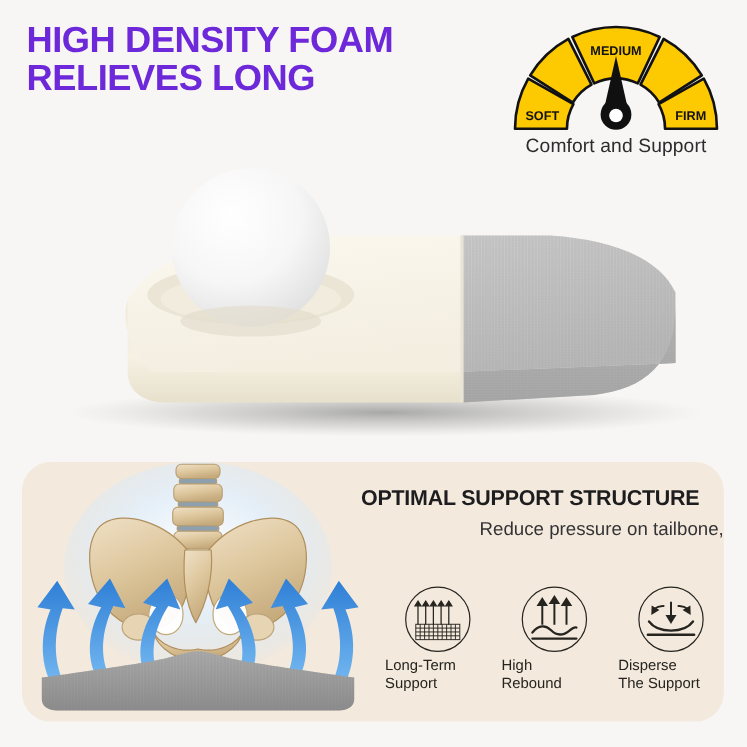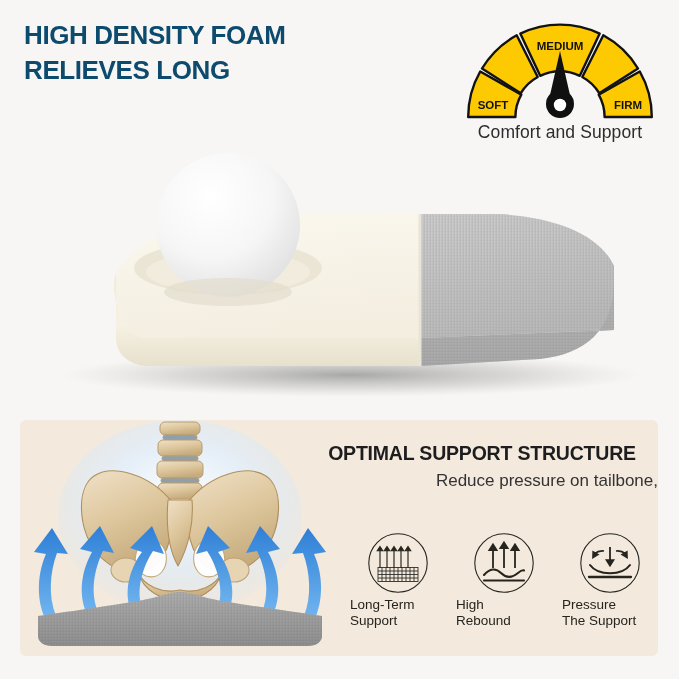--- a/index.html
+++ b/index.html
@@ -20,24 +20,24 @@
   #headline {
     position: absolute;
     left: 24px;
     top: 18px;
     width: 430px;
   }
   #headline .line {
     display: block;
     font-family: "Liberation Sans", sans-serif;
     font-weight: bold;
-    font-size: 26px;
+    font-size: 33px;
     line-height: 35px;
     letter-spacing: -0.4px;
-    color: #0c4a6e;
+    color: #6d28d9;
     white-space: nowrap;
   }
 
   
   #gauge-block {
     position: absolute;
     left: 448px;
     top: 20px;
     width: 224px;
     text-align: center;
@@ -62,21 +62,21 @@
   #hero-svg { display: block; }
 
   
   #panel {
     position: absolute;
     left: 20px;
     top: 420px;
     width: 638px;
     height: 236px;
     background: #f3e9dc;
-    border-radius: 6px;
+    border-radius: 26px;
     overflow: hidden;
   }
   #panel-art {
     position: absolute;
     left: 0px;
     top: 0px;
     width: 320px;
     height: 236px;
   }
   #panel-text {
@@ -380,21 +380,21 @@
 
           <g stroke="#25241f" stroke-width="1.7" fill="#25241f">
             <path d="M47 22 C 43 19 40 18.5 37 19" fill="none"></path>
             <path d="M48 25.5 l-0.2 -5.6 l-4.6 2.6 Z"></path>
           </g>
 
           <path d="M11 33 C 19 44 43 44 51 33" fill="none" stroke="#25241f" stroke-width="2.1" stroke-linecap="round"></path>
           <path d="M10 45 H52" stroke="#25241f" stroke-width="2.3" stroke-linecap="round"></path>
         </svg>
         <div class="feature-label">
-          <div>Pressure</div>
+          <div>Disperse</div>
           <div>The Support</div>
         </div>
       </div>
 
     </div>
   </div>
 
 </div>
 
 </body></html>

